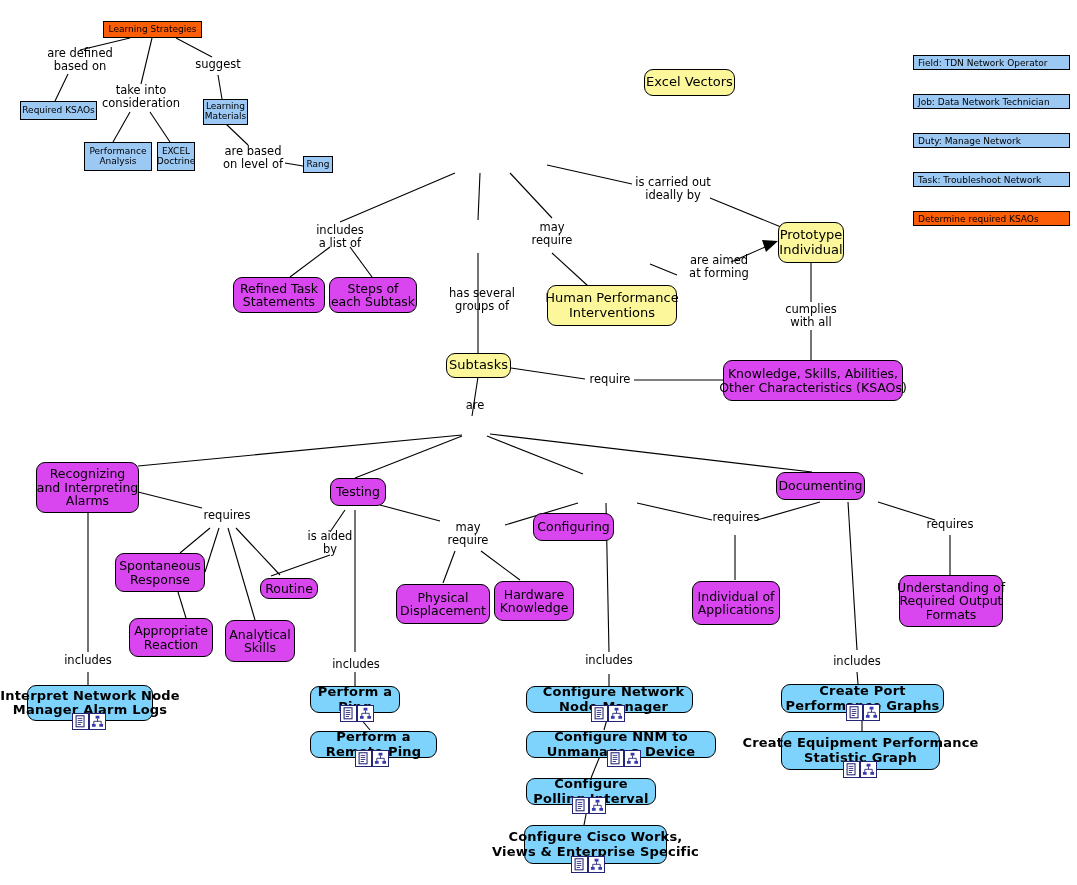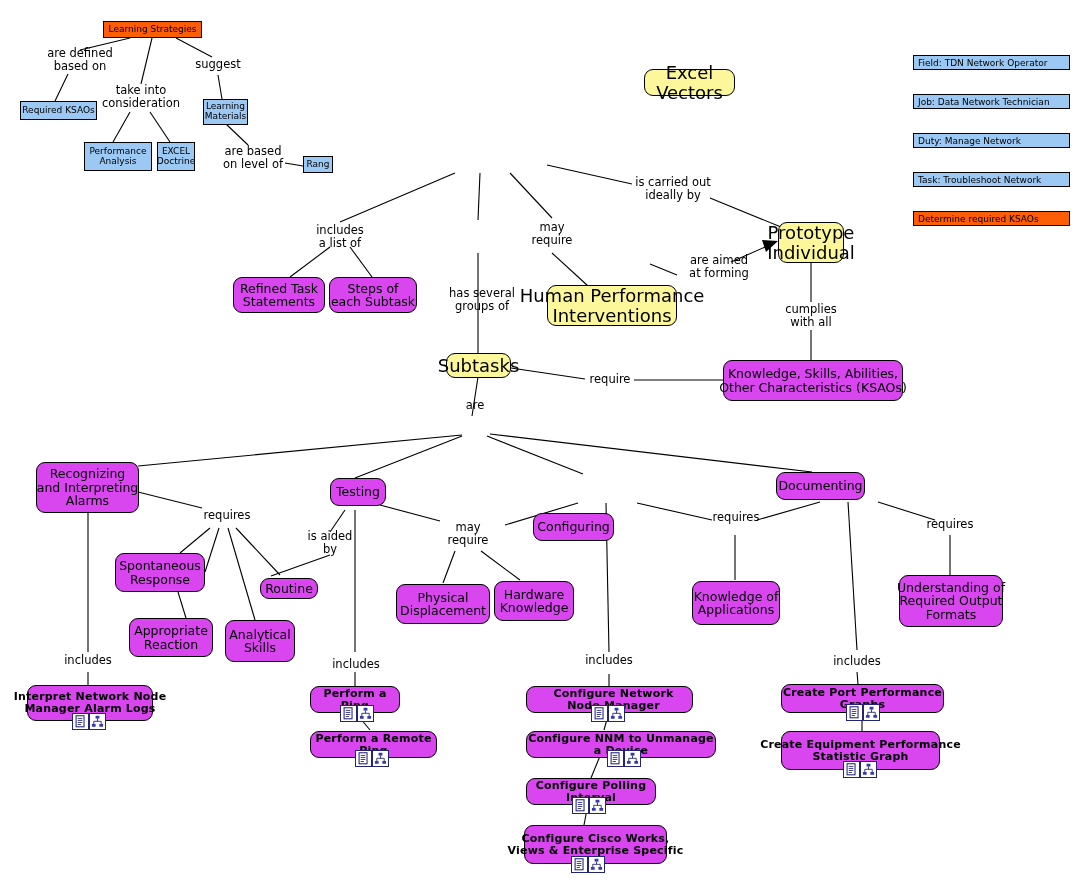--- a/index.html
+++ b/index.html
@@ -50,27 +50,27 @@
   .n-round-orange {
     border: 1.4px solid #000000;
     background: #d946ef;
     border-radius: 9px;
     font-size: 12.5px;
   }
   .n-round-yellow {
     border: 1.4px solid #000000;
     background: #FCF79A;
     border-radius: 9px;
-    font-size: 18px;
+    font-size: 13px;
   }
   .n-doc {
     border: 1.4px solid #000000;
-    background: #d946ef;
+    background: #7dd3fc;
     border-radius: 9px;
-    font-size: 11px;
+    font-size: 13px;
     font-weight: bold;
     letter-spacing: 0.2px;
   }
   .label {
     position: absolute;
     font-family: "DejaVu Sans", "Liberation Sans", sans-serif;
     font-size: 11.5px;
     color: #000000;
     text-align: center;
     line-height: 1.12;
@@ -276,21 +276,21 @@
 Reaction</div>
   <div class="node n-round-orange" style="left:225px; top:620px; width:70px; height:42px; white-space:pre;">Analytical
 Skills</div>
   <div class="node n-round-orange" style="left:260px; top:578px; width:58px; height:21px;">Routine</div>
 
   <div class="node n-round-orange" style="left:396px; top:584px; width:94px; height:40px; white-space:pre;">Physical
 Displacement</div>
   <div class="node n-round-orange" style="left:494px; top:581px; width:80px; height:40px; white-space:pre;">Hardware
 Knowledge</div>
 
-  <div class="node n-round-orange" style="left:692px; top:581px; width:88px; height:44px; white-space:pre;">Knowledge of
+  <div class="node n-round-orange" style="left:692px; top:581px; width:88px; height:44px; white-space:pre;">Individual of
 Applications</div>
 
   <div class="node n-round-orange" style="left:899px; top:575px; width:104px; height:52px; white-space:pre;">Understanding of
 Required Output
 Formats</div>
 
   <div class="node n-doc" style="left:27px; top:685px; width:126px; height:36px; white-space:pre;">Interpret Network Node
 Manager Alarm Logs</div>
   <div class="icons" style="left:72px; top:713px;">
     <span class="icon-box">

